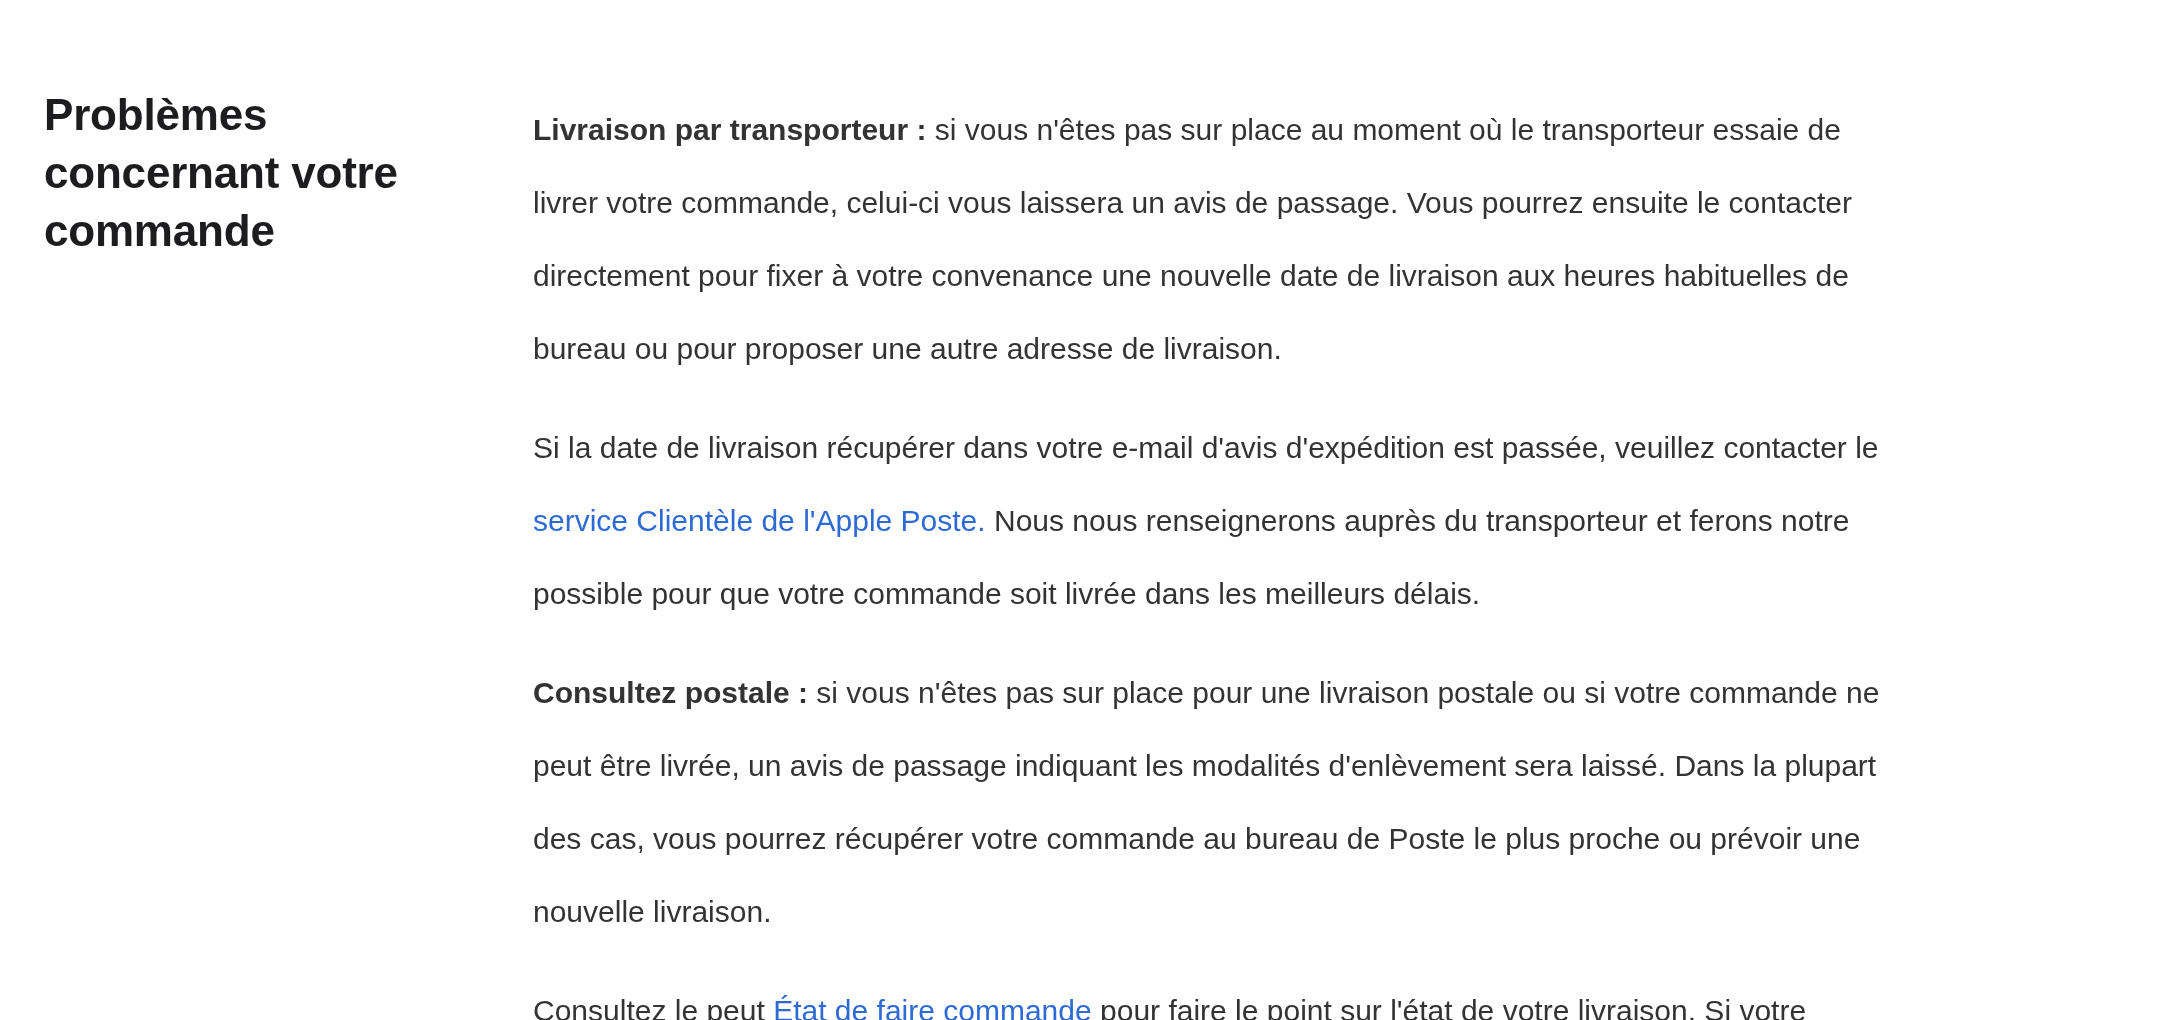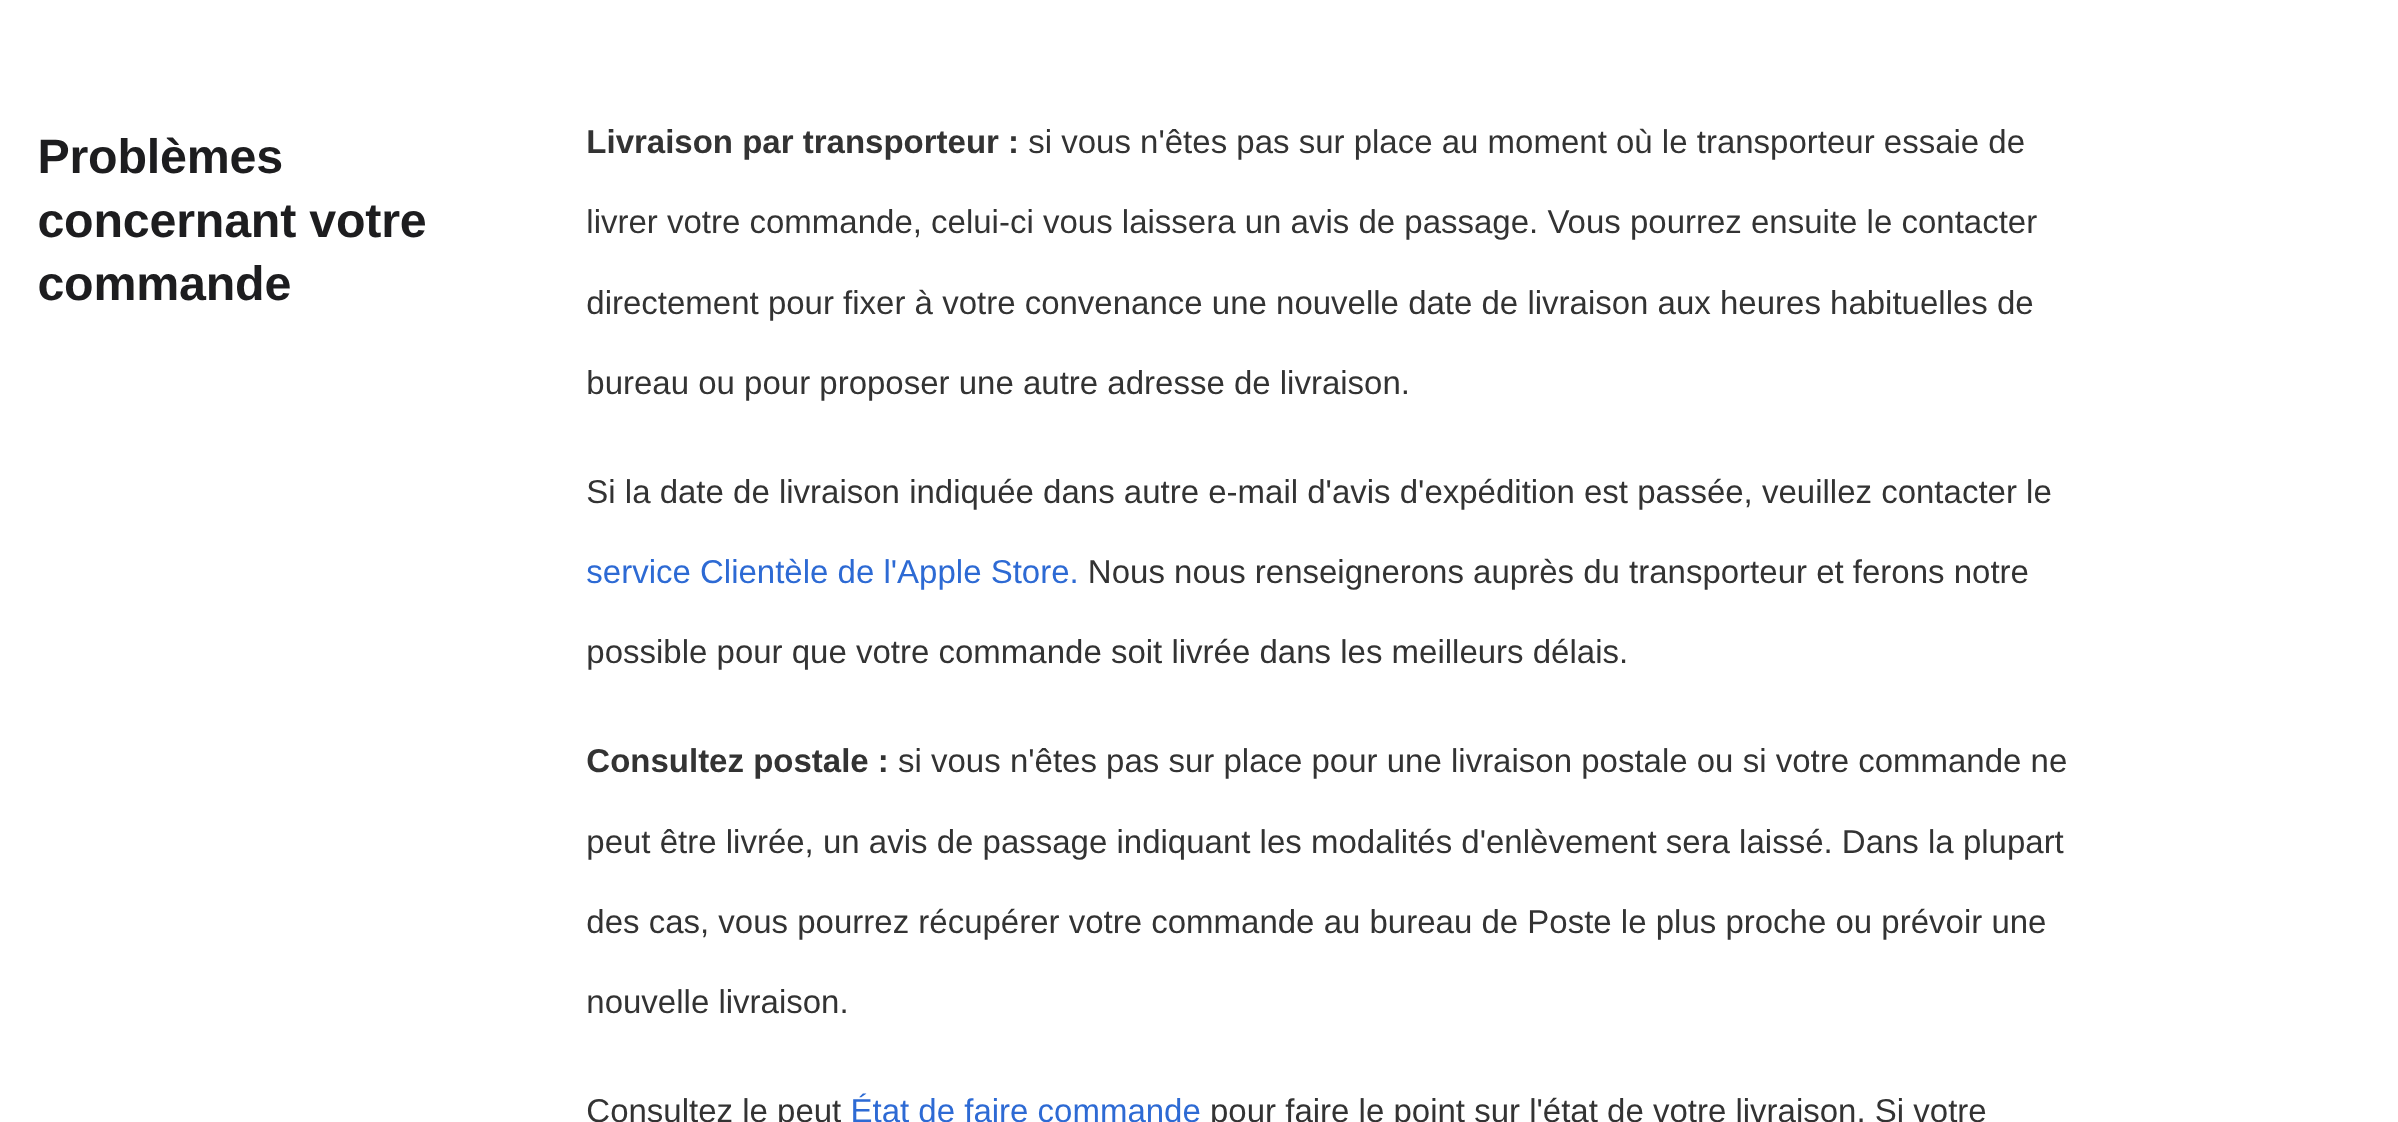--- a/index.html
+++ b/index.html
@@ -10,24 +10,23 @@
   }
   .page {
     position: relative;
     width: 2180px;
     height: 1020px;
     background: #ffffff;
     overflow: hidden;
   }
   .sidebar {
     position: absolute;
-    left: 34px;
+    left: 44px;
     top: 86px;
     width: 420px;
-    margin-top: 28px;
   }
   .sidebar h2 {
     margin: 0;
     font-size: 44px;
     line-height: 58px;
     font-weight: 600;
     letter-spacing: -0.2px;
     color: #1d1d1f;
   }
   .content {
@@ -72,21 +71,21 @@
   </aside>
 
   <main class="content">
 
 
     <p class="first">
       <b>Livraison par transporteur :</b><span> si vous n'êtes pas sur place au moment où le transporteur essaie de livrer votre commande, celui-ci vous laissera un avis de passage. Vous pourrez ensuite le contacter directement pour fixer à votre convenance une nouvelle date de livraison aux heures habituelles de bureau ou pour proposer une autre adresse de livraison.</span>
     </p>
 
     <p>
-      <span>Si la date de livraison indiquée dans autre e-mail d'avis d'expédition est passée, veuillez contacter le </span><a class="link" href="#">service Clientèle de l'Apple Store.</a><span> Nous nous renseignerons auprès du transporteur et ferons notre possible pour que votre commande soit livrée dans les meilleurs délais.</span>
+      <span>Si la date de livraison récupérer dans votre e-mail d'avis d'expédition est passée, veuillez contacter le </span><a class="link" href="#">service Clientèle de l'Apple Poste.</a><span> Nous nous renseignerons auprès du transporteur et ferons notre possible pour que votre commande soit livrée dans les meilleurs délais.</span>
     </p>
 
     <p>
       <b>Consultez postale :</b><span> si vous n'êtes pas sur place pour une livraison postale ou si votre commande ne peut être livrée, un avis de passage indiquant les modalités d'enlèvement sera laissé. Dans la plupart des cas, vous pourrez récupérer votre commande au bureau de Poste le plus proche ou prévoir une nouvelle livraison.</span>
     </p>
 
     <p>
       <span>Consultez le peut </span><a class="link" href="#">État de faire commande</a><span> pour faire le point sur l'état de votre livraison. Si votre commande n'a pas été expédiée par courrier postal et si vous ne l'avez toujours pas reçue au bout de cinq jours, veuillez contacter le service Clientèle de l'Apple Store.</span>
     </p>
 

